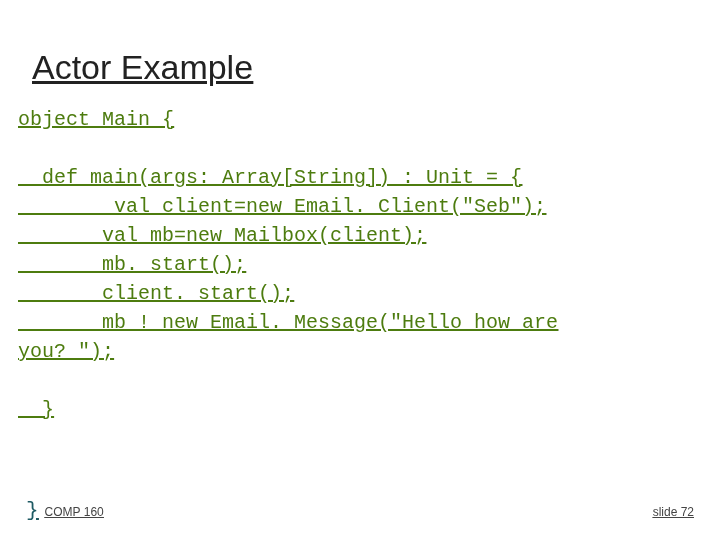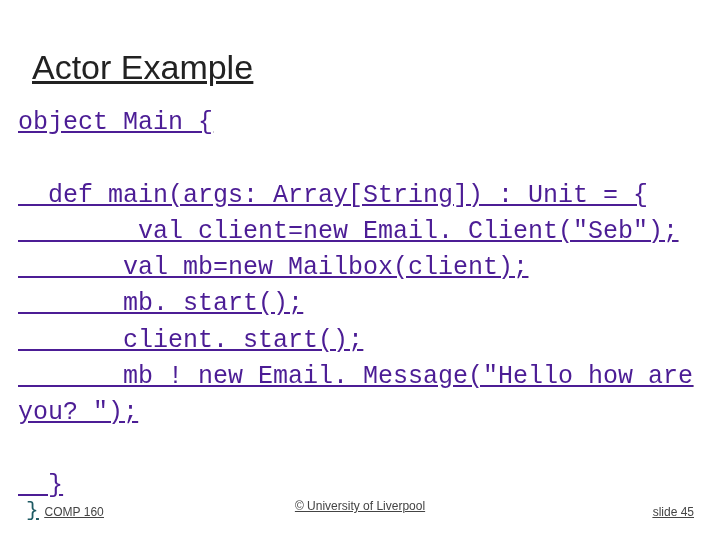--- a/index.html
+++ b/index.html
@@ -1,19 +1,19 @@
 <!DOCTYPE html>
 <html><head>
 <meta charset="utf-8">
 <style>
   * { margin: 0; padding: 0; box-sizing: border-box; text-decoration: underline; }
   html, body { width: 720px; height: 540px; background: #fff; font-family: Arial, Helvetica, sans-serif; }
   .slide { width: 720px; height: 540px; position: relative; padding: 0; }
   .title { font-size: 34px; color: #222; font-weight: 400; padding: 48px 0 18px 32px; }
-  .code { font-family: "Courier New", Courier, monospace; font-size: 25px; color: #4c1d95; line-height: 1.45; padding: 0 14px 0 18px; white-space: pre; }
+  .code { font-family: "Courier New", Courier, monospace; font-size: 20px; color: #4d7c0f; line-height: 1.45; padding: 0 14px 0 18px; white-space: pre; }
   .footer { position: absolute; bottom: 18px; left: 0; width: 100%; padding: 0 26px; display: flex; justify-content: space-between; align-items: baseline; font-size: 12px; color: #444; }
   .footer .left { display: flex; align-items: baseline; gap: 6px; }
   .brace { font-family: "Courier New", Courier, monospace; font-size: 21px; color: #1e5a63; }
   .footer .center { position: absolute; left: 50%; transform: translateX(-50%); }
 </style>
 </head>
 <body>
 
 <div class="slide">
   <h1 class="title">Actor Example</h1>
@@ -28,16 +28,15 @@
 <span>       mb ! new Email. Message("Hello how are</span>
 <span>you? ");</span>
 
 <span>  }</span></div>
 
   <div class="footer">
     <div class="left">
       <span class="brace">}</span>
       <span>COMP 160</span>
     </div>
-    <div class="center">© University of Liverpool</div>
-    <div>slide  45</div>
+    <div>slide  72</div>
   </div>
 </div>
 
 </body></html>

